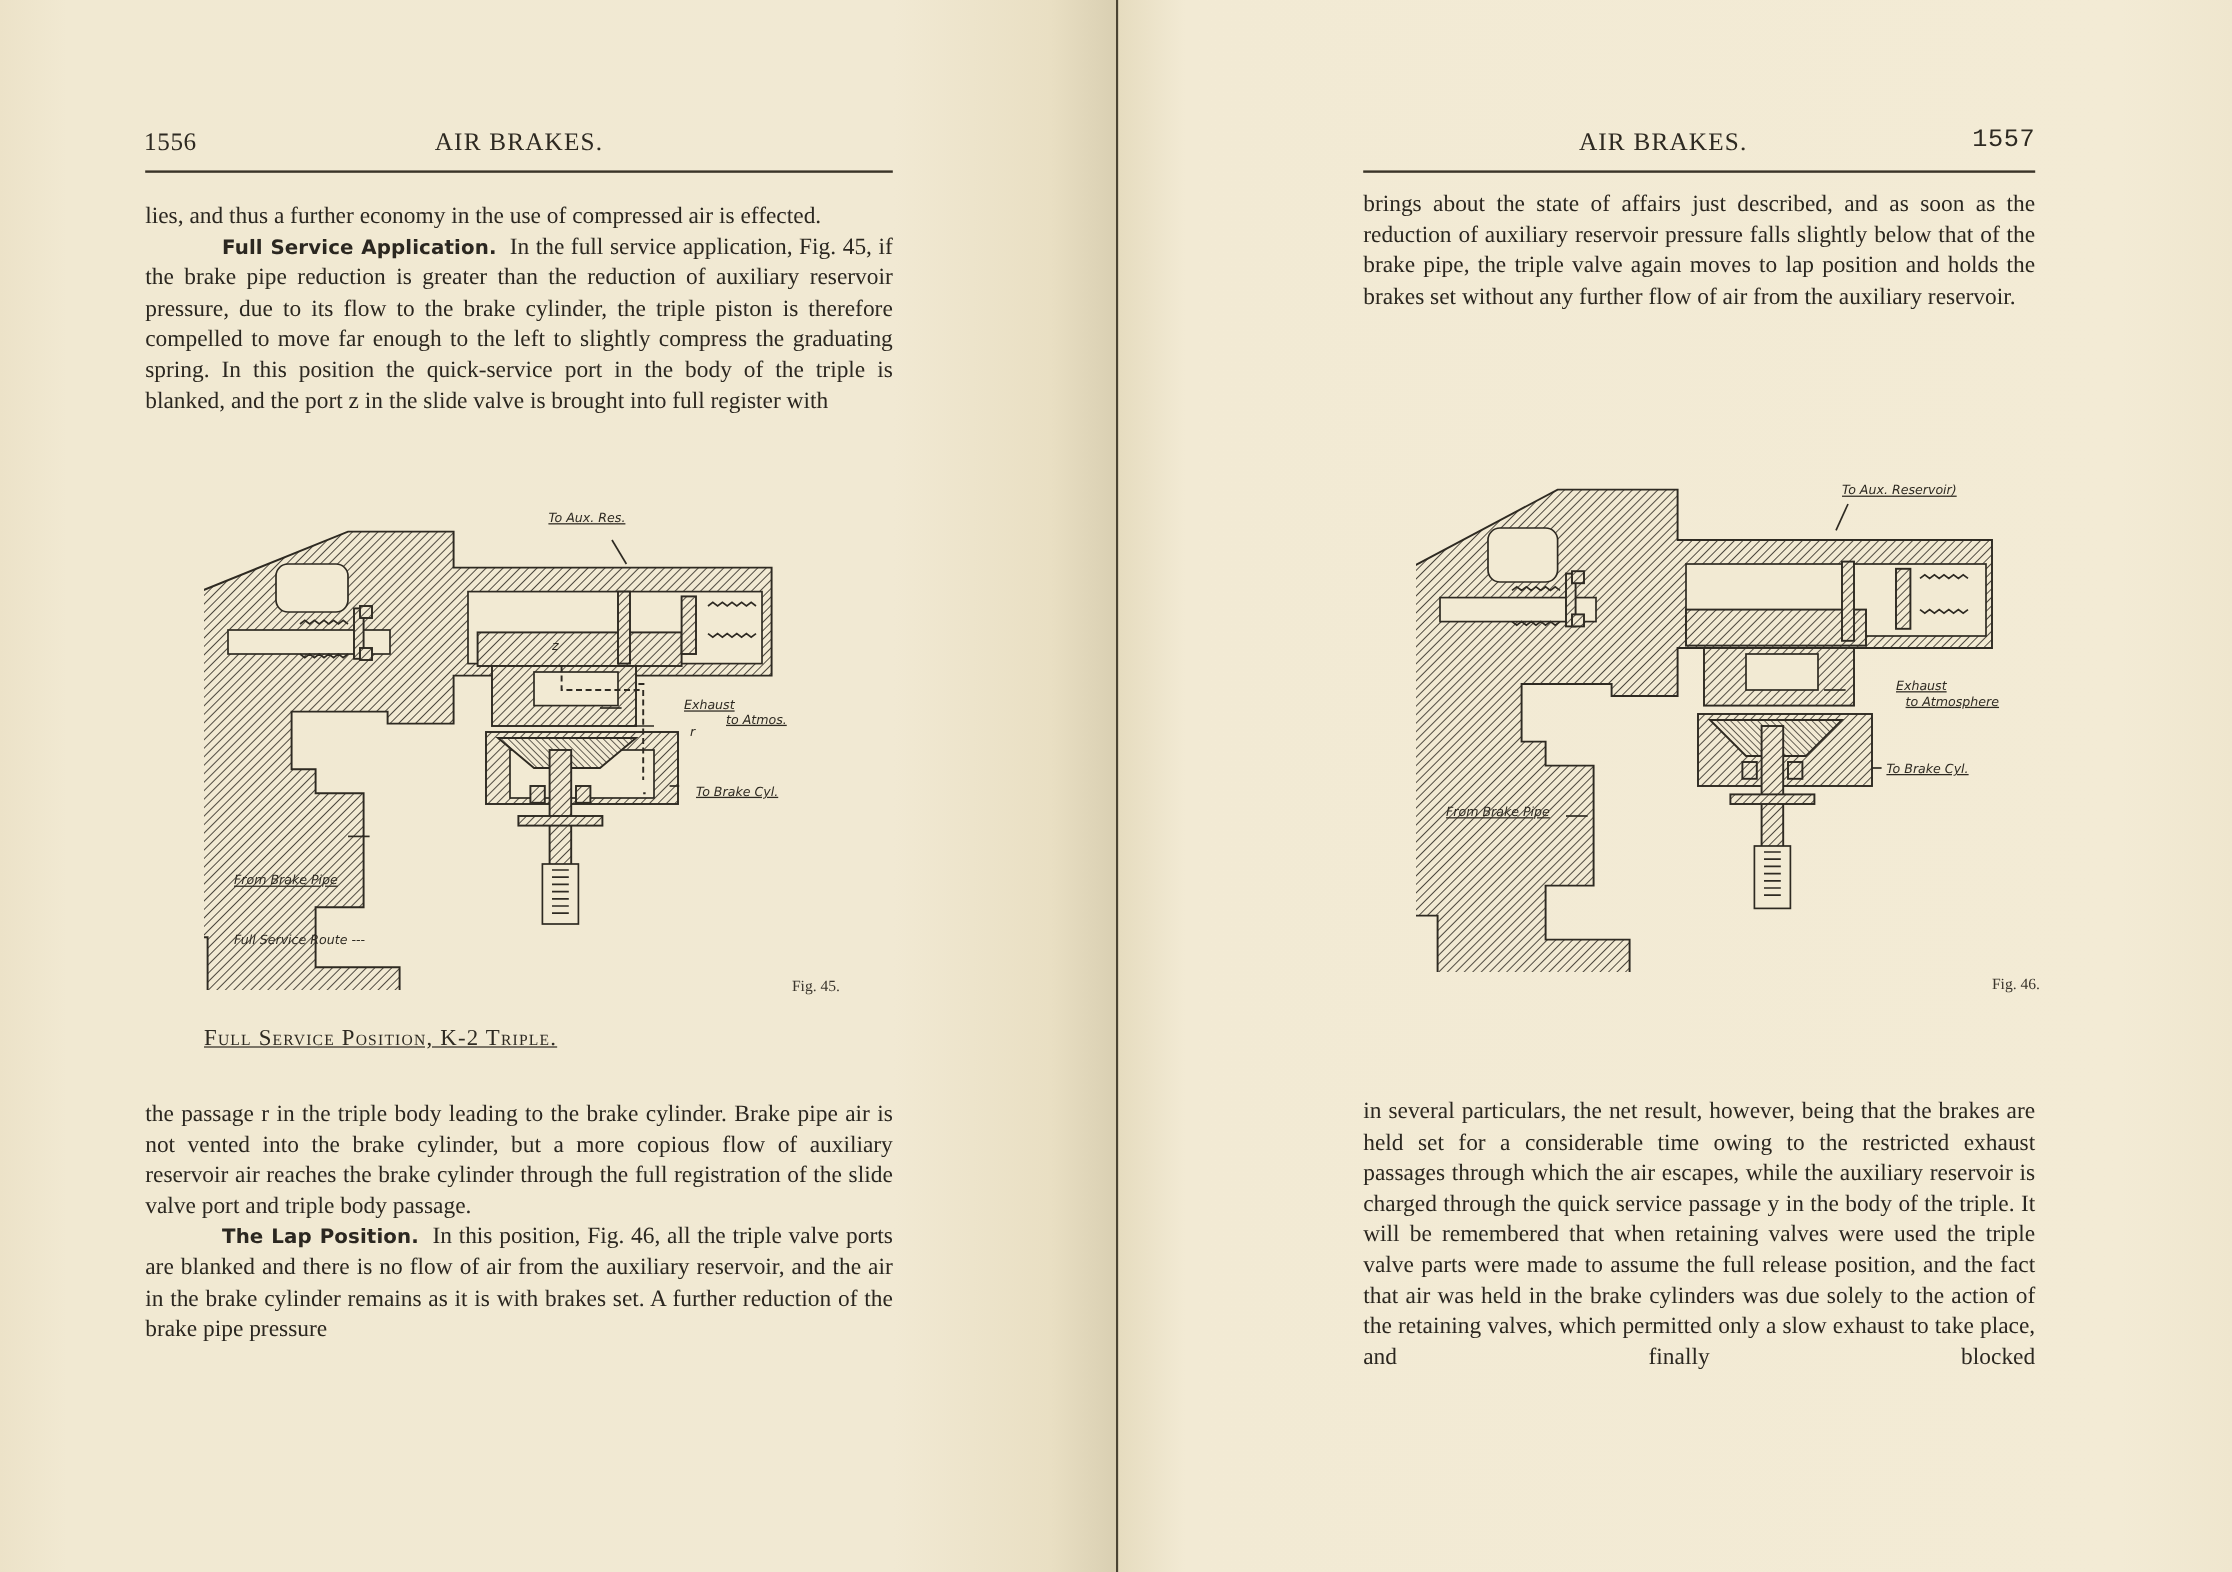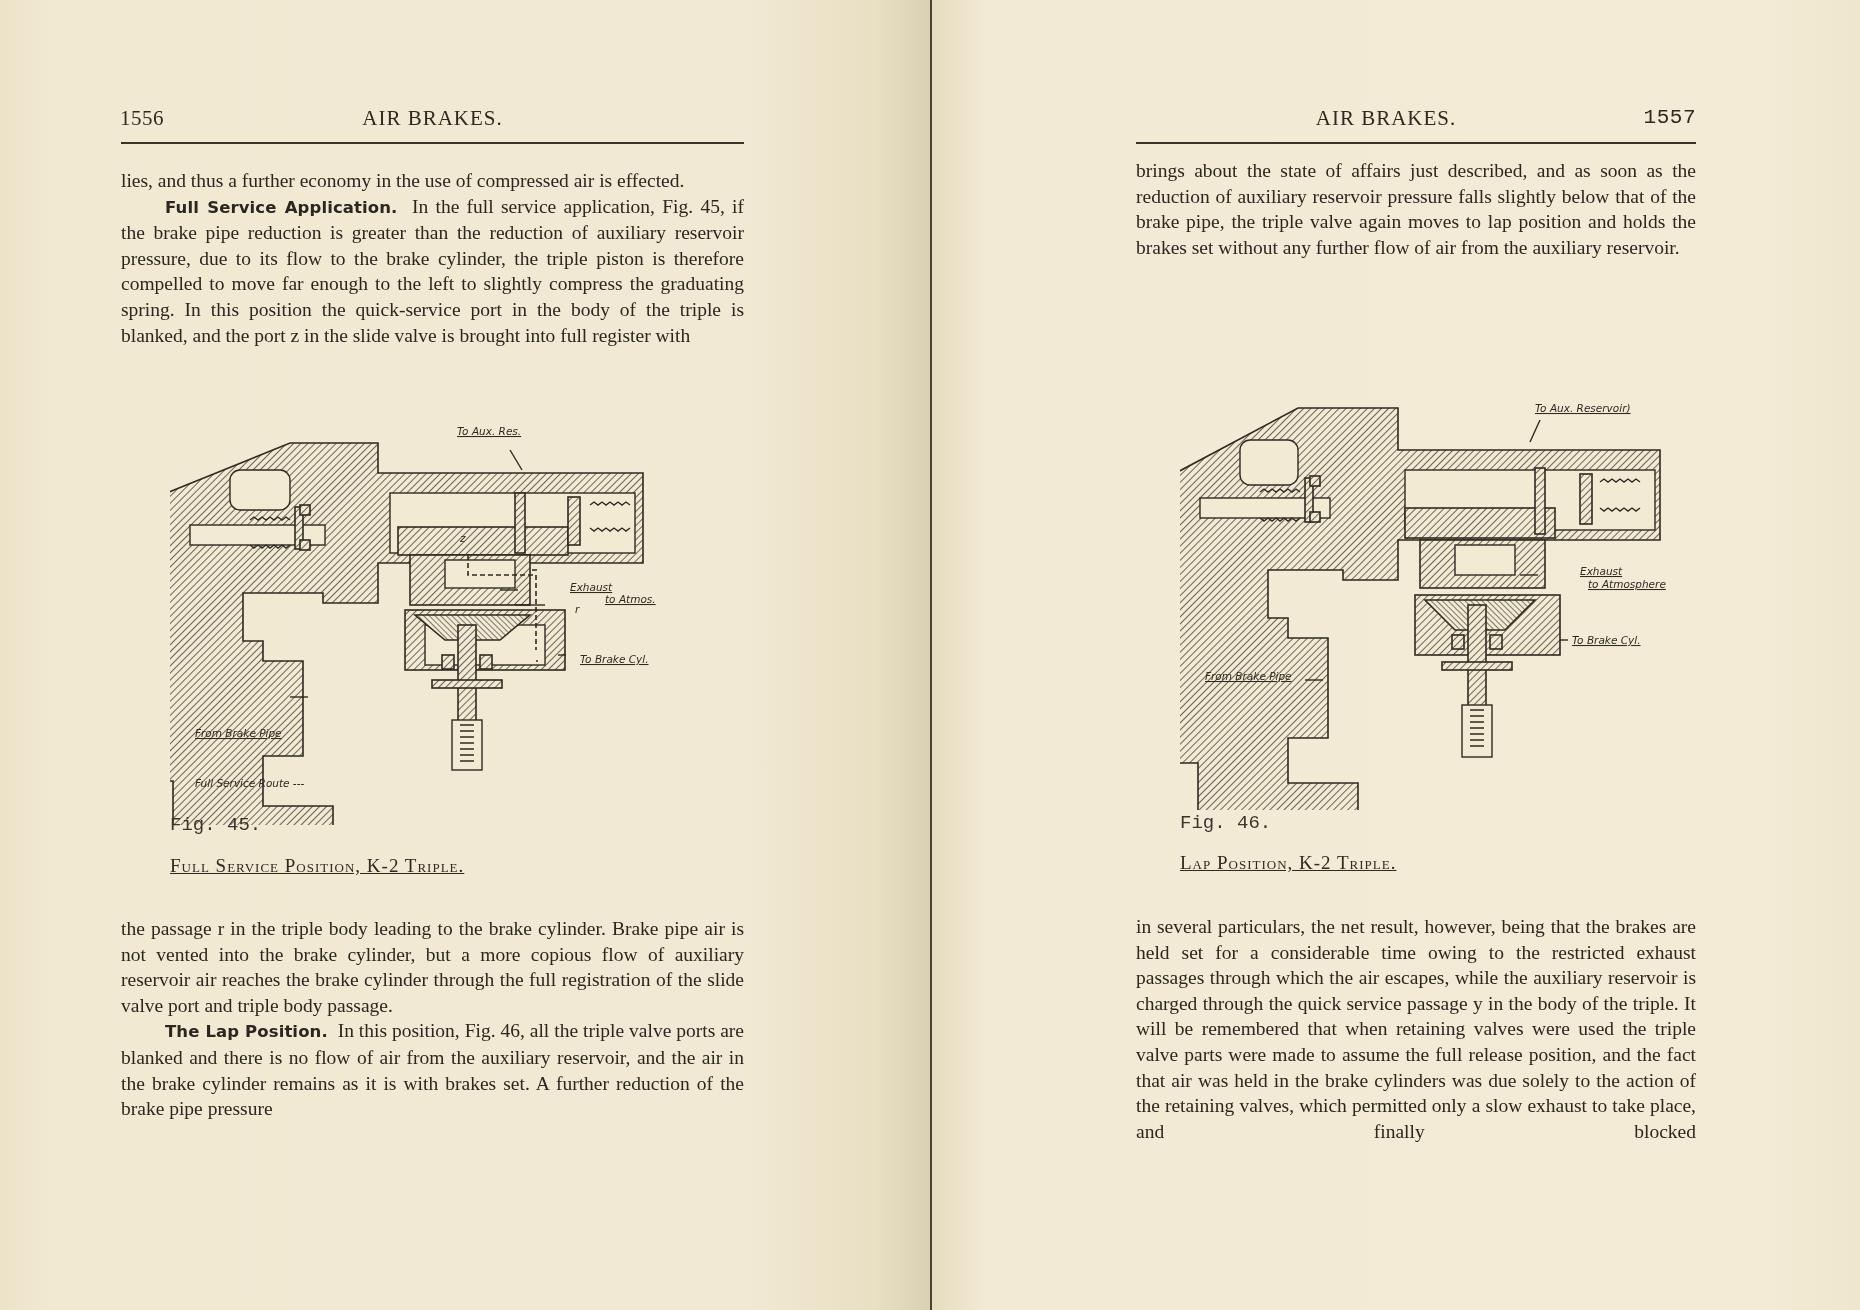--- a/index.html
+++ b/index.html
@@ -40,27 +40,27 @@
     .body-text {
       position: absolute;
       font-family: "Liberation Serif", serif;
       font-size: 19.5px; line-height: 25.6px;
       text-align: justify;
       color: #2b2720;
     }
     .body-text p { margin: 0; text-align-last: justify; }
     .body-text p.last { text-align-last: left; }
     .body-text .indent { text-indent: 44px; }
-    .body-text b { font-family: "DejaVu Sans", sans-serif; font-weight: bold; font-size: 16.5px; letter-spacing: 0.1px; }
+    .body-text b { font-family: "DejaVu Sans", sans-serif; font-weight: bold; font-size: 16.5px; letter-spacing: 0.1px; margin-left: 20px; }
     .figure {
       position: absolute;
     }
     .fig-num {
-      position: absolute; width: 100%; text-align: left;
-      font-family: Liberation Mono, monospace; font-size: 19px; color: #3a352c;
+      position: absolute; width: 100%; text-align: right;
+      font-family: Liberation Serif, serif; font-size: 13px; color: #3a352c;
     }
     .fig-caption {
       position: absolute; width: 100%; text-align: left;
       font-family: "Liberation Serif", serif; font-size: 19px; color: #2e2a22;
       font-variant: small-caps; letter-spacing: 1px; text-decoration: underline;
     }
     .diagram-label {
       font-family: "DejaVu Sans", sans-serif; font-style: italic;
       font-size: 10.5px; fill: #2e2a22; text-decoration: underline;
     }
@@ -197,20 +197,19 @@
         <path class="line" d="M340 185 h18"></path>
         <path class="line" d="M380 250 h8"></path>
         <path class="line" d="M125 290 h18"></path>
         <text class="diagram-label" x="355" y="22">To Aux. Reservoir)</text>
         <text class="diagram-label" x="400" y="185">Exhaust</text>
         <text class="diagram-label" x="408" y="198">to Atmosphere</text>
         <text class="diagram-label" x="392" y="254">To Brake Cyl.</text>
         <text class="diagram-label" x="25" y="290">From Brake Pipe</text>
       </svg>
       <div class="fig-num" style="top:422px;">Fig. 46.</div>
-      <div class="fig-caption" style="top:462px;">Lap Position, K-2 Triple.</div>
     </div>
 
     <div class="body-text" style="left:204px; top:914px; width:560px;">
       <p><span>in several particulars, the net result, however, being that the brakes are held set for a considerable time owing to the restricted exhaust passages through which the air escapes, while the auxiliary reservoir is charged through the quick service passage y in the body of the triple. It will be remembered that when retaining valves were used the triple valve parts were made to assume the full release position, and the fact that air was held in the brake cylinders was due solely to the action of the retaining valves, which permitted only a slow exhaust to take place, and finally blocked</span></p>
     </div>
   </div>
 </div>
 
 </body></html>

